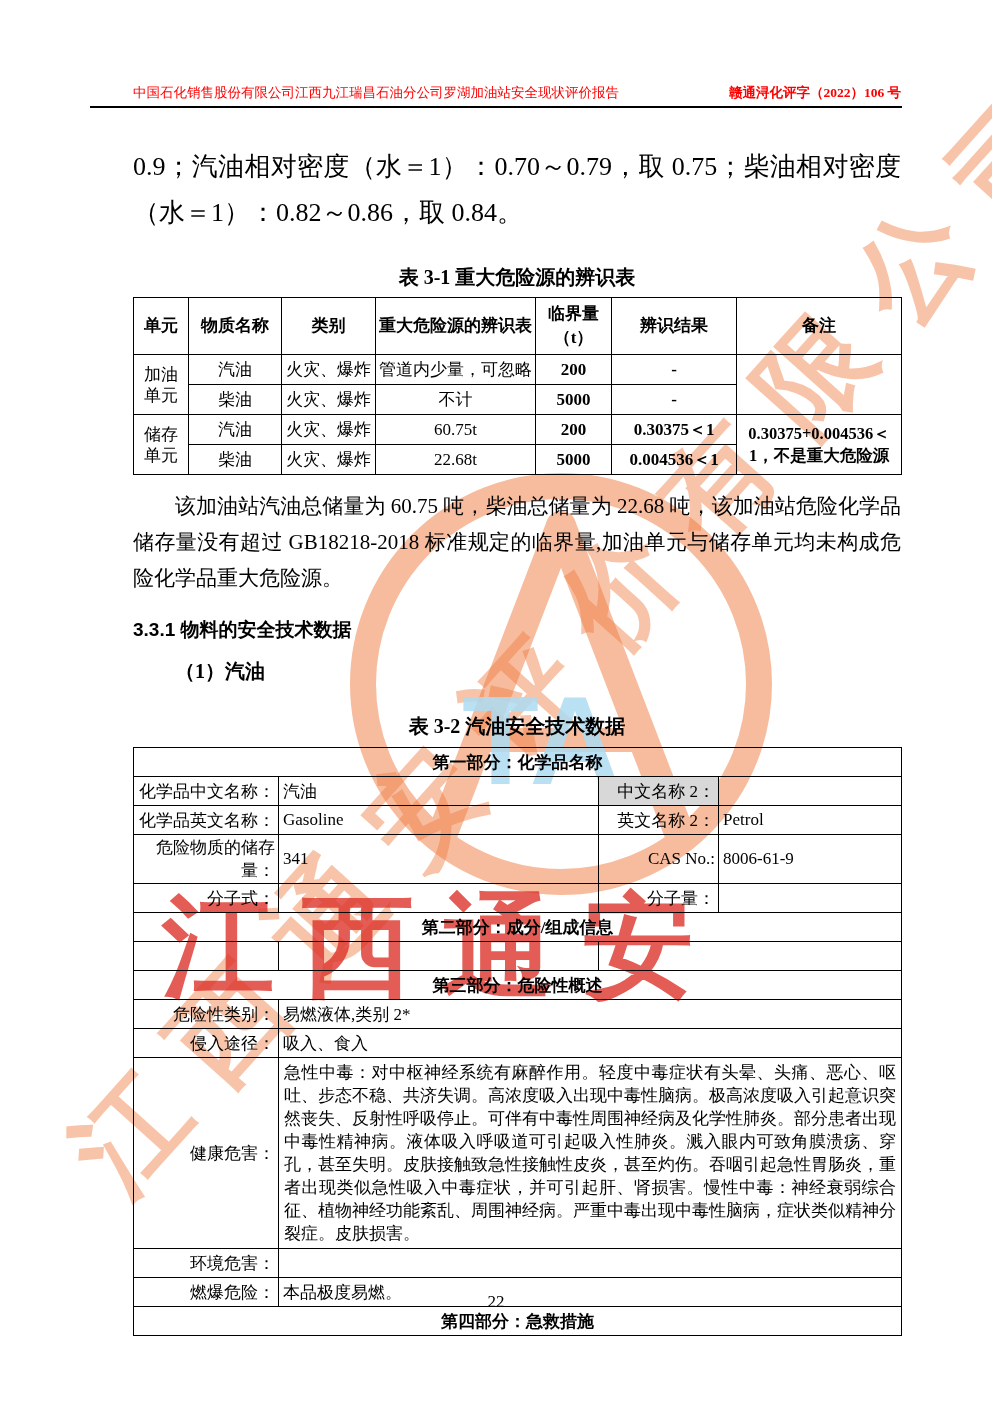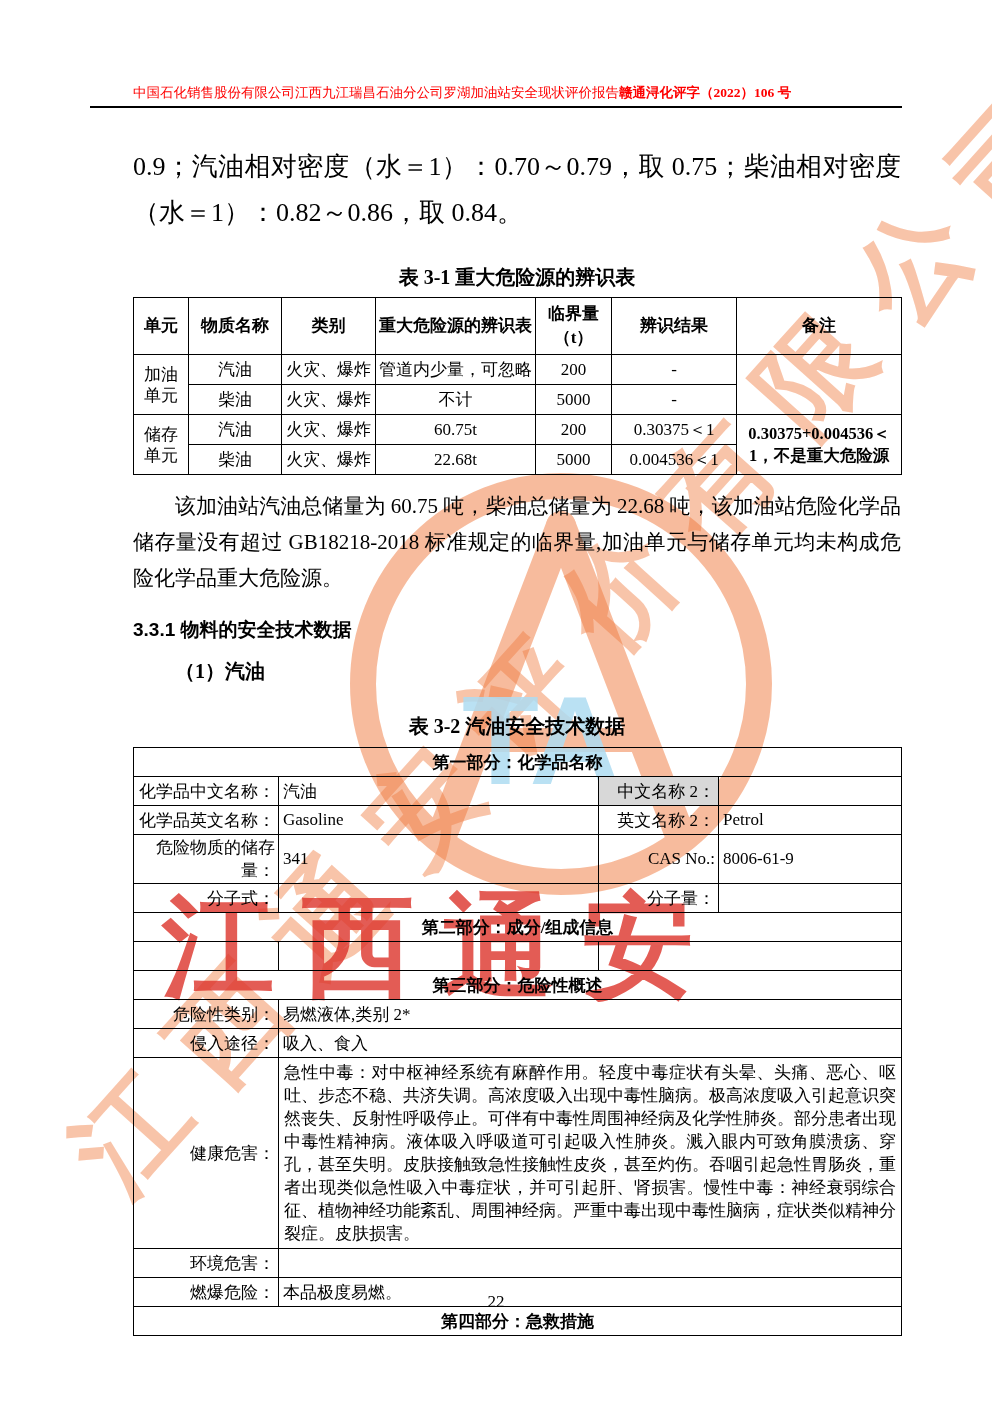--- a/index.html
+++ b/index.html
@@ -8,37 +8,37 @@
   
   .wm{position:absolute;inset:0;z-index:1;pointer-events:none;}
   .wm-diag{position:absolute;left:40px;top:1125px;transform:rotate(-48deg);transform-origin:0 0;
            font-size:110px;font-weight:bold;letter-spacing:36px;color:#f2854e;opacity:.48;white-space:nowrap;}
   .wm-logo{position:absolute;left:336px;top:462px;opacity:.5;}
   .wm-blue{position:absolute;left:462px;top:668px;font-family:"Liberation Sans",sans-serif;
            font-size:126px;font-weight:bold;color:#aedcf2;opacity:.85;}
   .wm-red{position:absolute;left:162px;top:872px;font-size:112px;font-weight:bold;
           letter-spacing:28px;color:#dd342b;opacity:.8;white-space:nowrap;}
   
-  .hdr{position:absolute;top:84px;left:133px;width:768px;display:flex;justify-content:flex-start;
+  .hdr{position:absolute;top:84px;left:133px;width:768px;display:flex;justify-content:space-between;
        align-items:baseline;color:#fe0000;z-index:2;}
   .hdr-left{font-size:13.5px;}
   .hdr-right{font-size:13.5px;font-weight:bold;}
   .hdr-line{position:absolute;top:106px;left:90px;width:812px;border-top:2px solid #000;z-index:2;}
   
   .content{position:absolute;top:118px;left:133px;width:768px;z-index:2;}
   .p-intro{font-size:26px;line-height:46px;text-align:justify;}
   .tbl-title{margin-top:28px;text-align:center;font-weight:bold;font-size:20px;}
   table{border-collapse:collapse;width:768px;table-layout:fixed;}
   td,th{border:1px solid #000;font-size:17px;text-align:center;vertical-align:middle;
         padding:1px 2px;overflow:hidden;}
   .t1{margin-top:6px;border:1.5px solid #000;}
   .t1 th{height:54px;font-weight:bold;white-space:pre-line;line-height:24px;}
   .t1 td{height:27px;}
   .prewrap{white-space:pre-line;line-height:21px;}
-  .b{font-weight:normal;}
+  .b{font-weight:bold;}
   .note-cell{font-weight:bold;font-size:16.5px;line-height:22px;}
   .p-summary{margin-top:13px;font-size:21px;line-height:36px;text-align:justify;text-indent:2em;}
   .h33{margin-top:23px;font-family:"Liberation Sans","DejaVu Sans",sans-serif;font-weight:bold;font-size:22px;}
   .h331{margin-top:17px;font-family:"Liberation Sans","DejaVu Sans",sans-serif;font-weight:bold;font-size:19px;}
   .item1{margin-top:15px;padding-left:42px;font-weight:bold;font-size:20px;}
   .t2{margin-top:7px;border:1.5px solid #000;}
   .t2 td{height:26px;}
   .sec{font-weight:bold;}
   .lab{text-align:right;padding-right:3px;}
   .val{text-align:left;padding-left:4px;}

